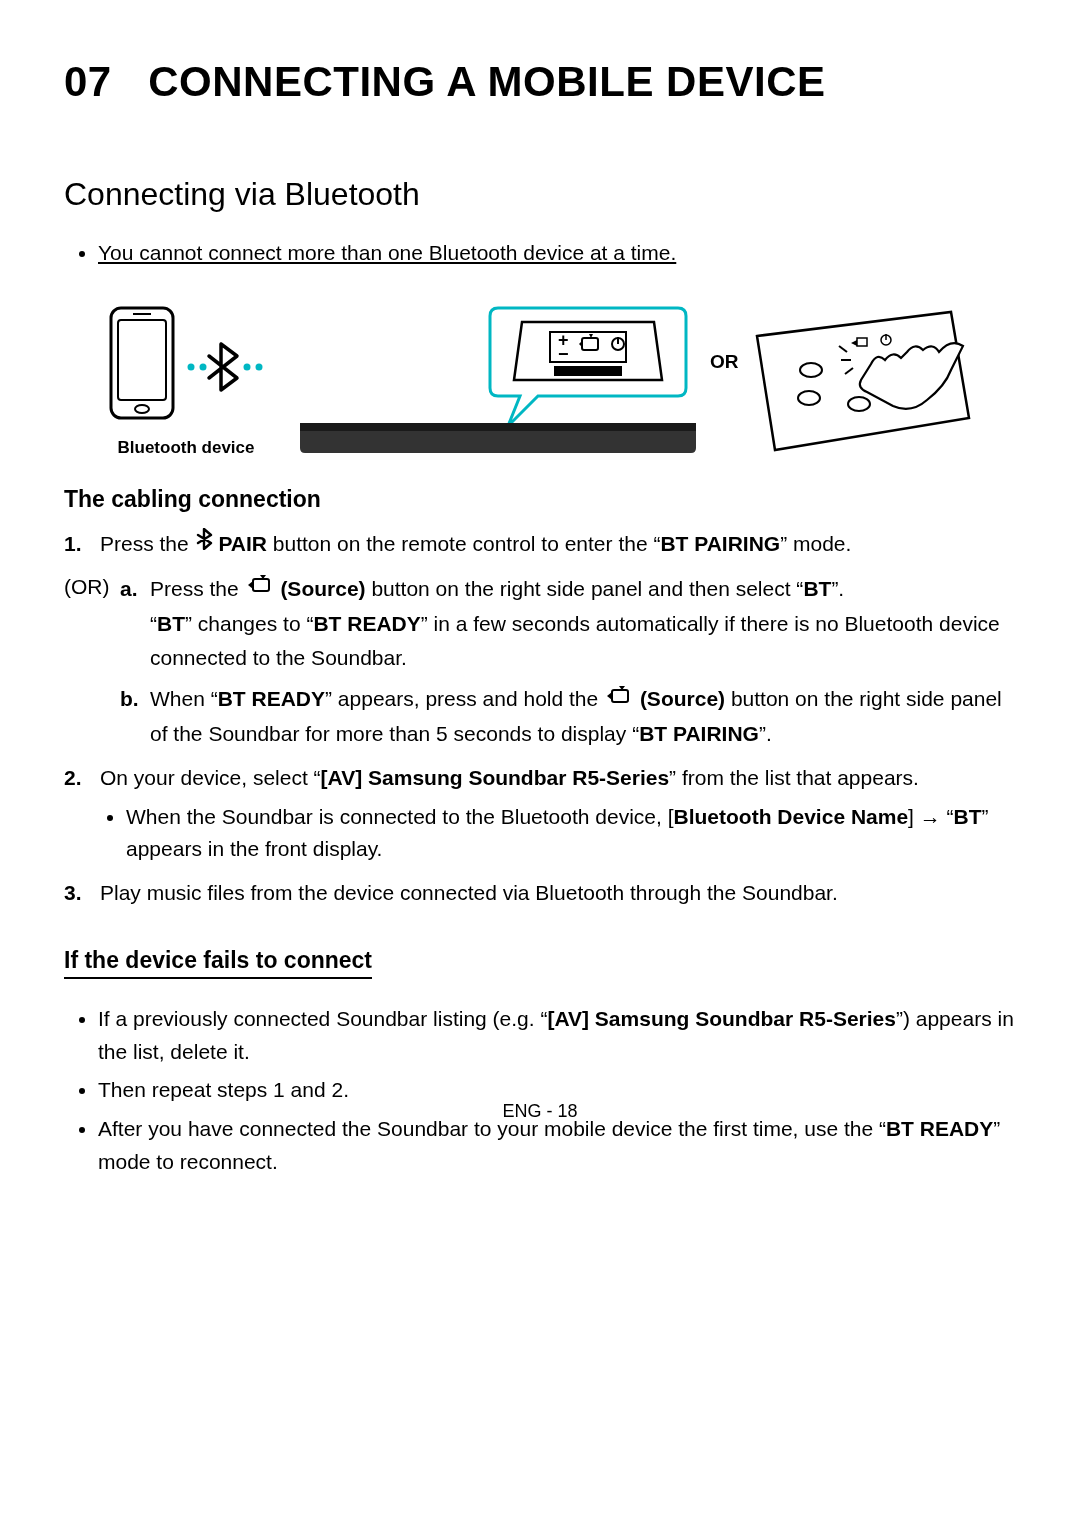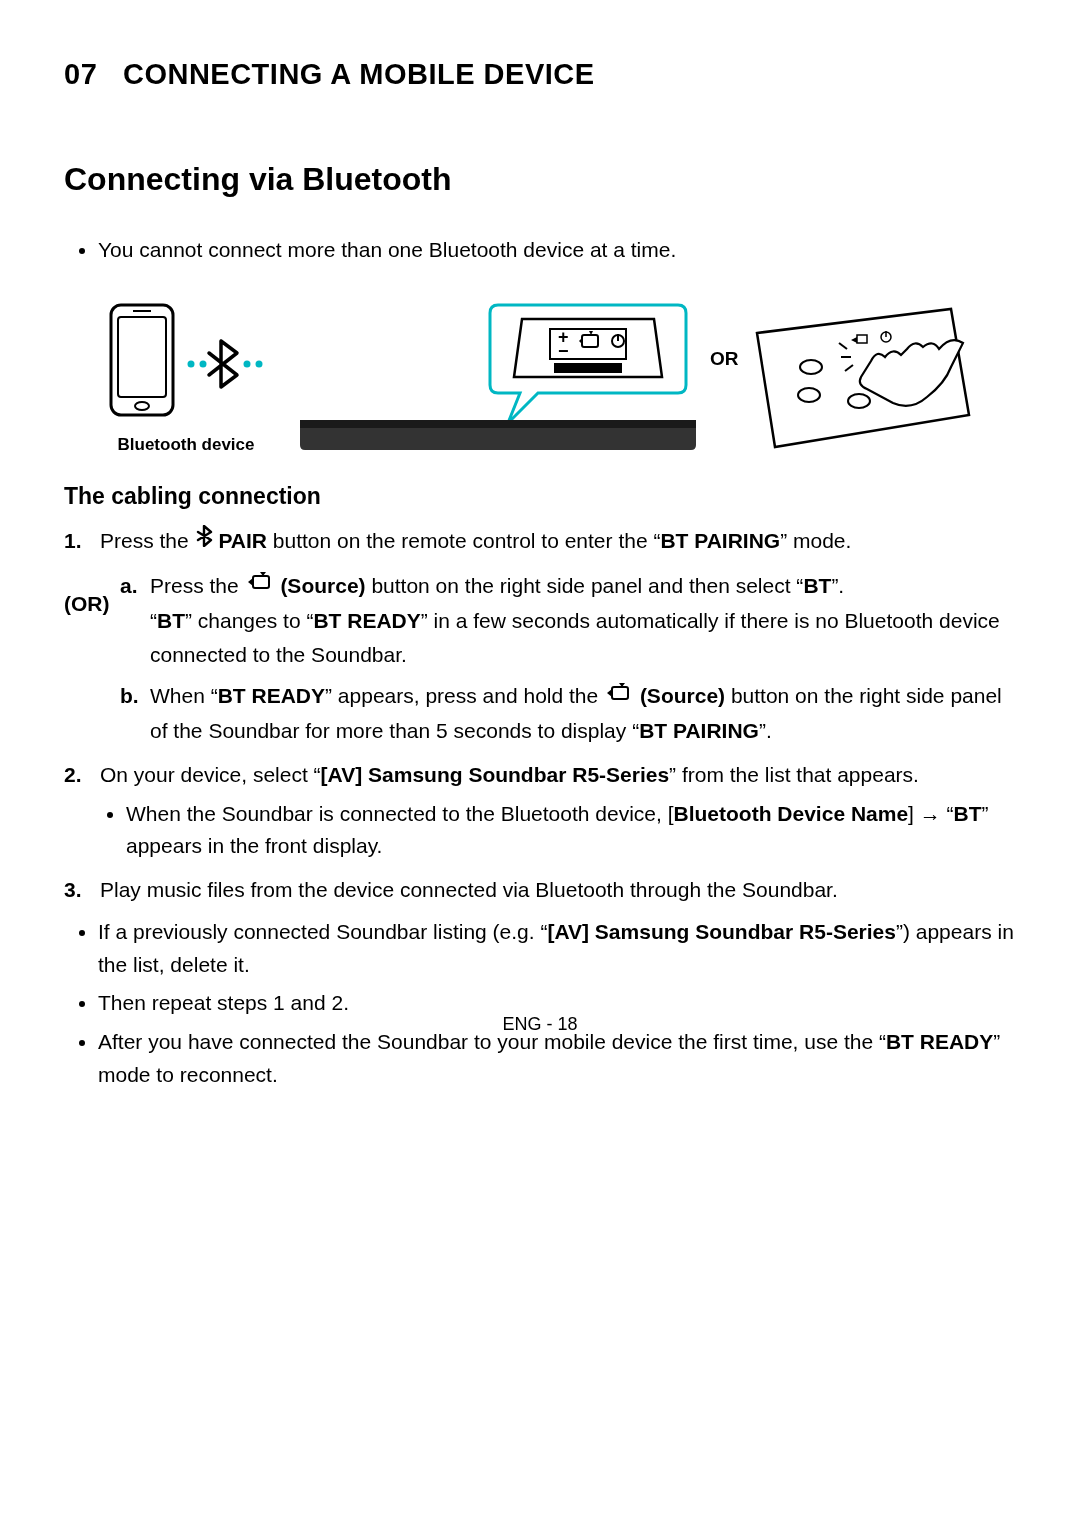--- a/index.html
+++ b/index.html
@@ -1,31 +1,31 @@
 <!DOCTYPE html>
 <html><head>
 <meta charset="utf-8">
 <style>
   * { box-sizing: border-box; margin: 0; padding: 0; }
   html, body { width: 1080px; min-height: 1532px; background: #fff; font-family: Arial, Helvetica, sans-serif; color: #000; }
   .page { padding: 58px 64px 40px 64px; position: relative; }
-  .chapter-title { font-size: 29px; font-weight: 700; letter-spacing: 0.5px; margin-bottom: 70px; }
-  .section-title { font-size: 32px; font-weight: 700; margin-bottom: 36px; }
+  .chapter-title { font-size: 42px; font-weight: 700; letter-spacing: 0.5px; margin-bottom: 70px; }
+  .section-title { font-size: 32px; font-weight: 400; margin-bottom: 24px; }
   .body-text { font-size: 21px; line-height: 1.55; }
   ul.disc { list-style: disc; padding-left: 34px; }
   ul.disc > li { font-size: 21px; line-height: 1.55; margin-top: 6px; }
   ol.num { list-style: none; padding-left: 0; }
   ol.num > li { font-size: 21px; line-height: 1.6; margin-top: 10px; padding-left: 36px; position: relative; }
   ol.num > li > .num-label { position: absolute; left: 0; top: 0; font-weight: 700; }
   .sub-heading { font-size: 23px; font-weight: 700; margin-top: 28px; margin-bottom: 14px; }
   .sub-heading.underlined { border-bottom: 2px solid #000; display: inline-block; padding-bottom: 3px; }
   .note-label { font-size: 19px; font-weight: 700; margin-top: 34px; }
   .bold { font-weight: 700; }
   .footer { position: absolute; bottom: 96px; left: 0; right: 0; text-align: center; font-size: 18px; }
-  .or-label { font-size: 21px; font-weight: 700; position: absolute; left: 0; top: 3px; margin-top: 20px; }
+  .or-label { font-size: 21px; font-weight: 400; position: absolute; left: 0; top: 3px; }
   .step-or { position: relative; padding-left: 56px; }
   .sub-list { list-style: none; margin-left: 0; margin-top: 4px; }
   .sub-list > li { padding-left: 30px; position: relative; margin-top: 8px; font-size: 21px; line-height: 1.6; }
   .sub-list > li .letter { position: absolute; left: 0; font-weight: 700; }
   .inline-icon { display: inline-block; vertical-align: middle; position: relative; top: -2px; }
   .illustration-row { display: flex; align-items: flex-end; gap: 12px; margin: 28px 0 18px 22px; }
   .phone-block { text-align: center; width: 200px; }
   .soundbar-block { position: relative; width: 400px; height: 160px; }
   .or-text { font-size: 19px; font-weight: 700; align-self: center; margin: 0 0px 32px 0; }
   .hand-block { width: 220px; height: 150px; }
@@ -35,21 +35,21 @@
 <body>
 
 <div class="page">
 
   <h1 class="chapter-title">
     <span>07</span>&nbsp;&nbsp;&nbsp;<span>CONNECTING A MOBILE DEVICE</span>
   </h1>
 
   <h2 class="section-title">Connecting via Bluetooth</h2>
 
-  <ul class="disc" style="margin-top:10px;">
+  <ul class="disc" style="margin-top:10px;text-decoration:underline;">
     <li>You cannot connect more than one Bluetooth device at a time.</li>
   </ul>
 
   
   <div class="illustration-row">
     <div class="phone-block">
       <svg width="190" height="130" viewBox="0 0 190 130">
 
         <rect x="20" y="6" width="62" height="110" rx="10" ry="10" fill="none" stroke="#000" stroke-width="3"></rect>
         <rect x="27" y="18" width="48" height="80" rx="3" fill="none" stroke="#000" stroke-width="2"></rect>
@@ -164,20 +164,21 @@
           <span>When the Soundbar is connected to the Bluetooth device, [</span><span class="bold">Bluetooth Device Name</span><span>] → “</span><span class="bold">BT</span><span>” appears in the front display.</span>
         </li>
       </ul>
     </li>
     <li>
       <span class="num-label">3.</span>
       <span>Play music files from the device connected via Bluetooth through the Soundbar.</span>
     </li>
   </ol>
 
+  <h3 class="sub-heading underlined" style="margin-top:38px;">If the device fails to connect</h3>
   <ul class="disc" style="margin-top:10px;">
     <li>
       <span>If a previously connected Soundbar listing (e.g. “</span><span class="bold">[AV] Samsung Soundbar R5-Series</span><span>”) appears in the list, delete it.</span>
     </li>
     <li>Then repeat steps 1 and 2.</li>
   </ul>
 
   <ul class="disc" style="margin-top:6px;">
     <li>
       <span>After you have connected the Soundbar to your mobile device the first time, use the “</span><span class="bold">BT READY</span><span>” mode to reconnect.</span>

